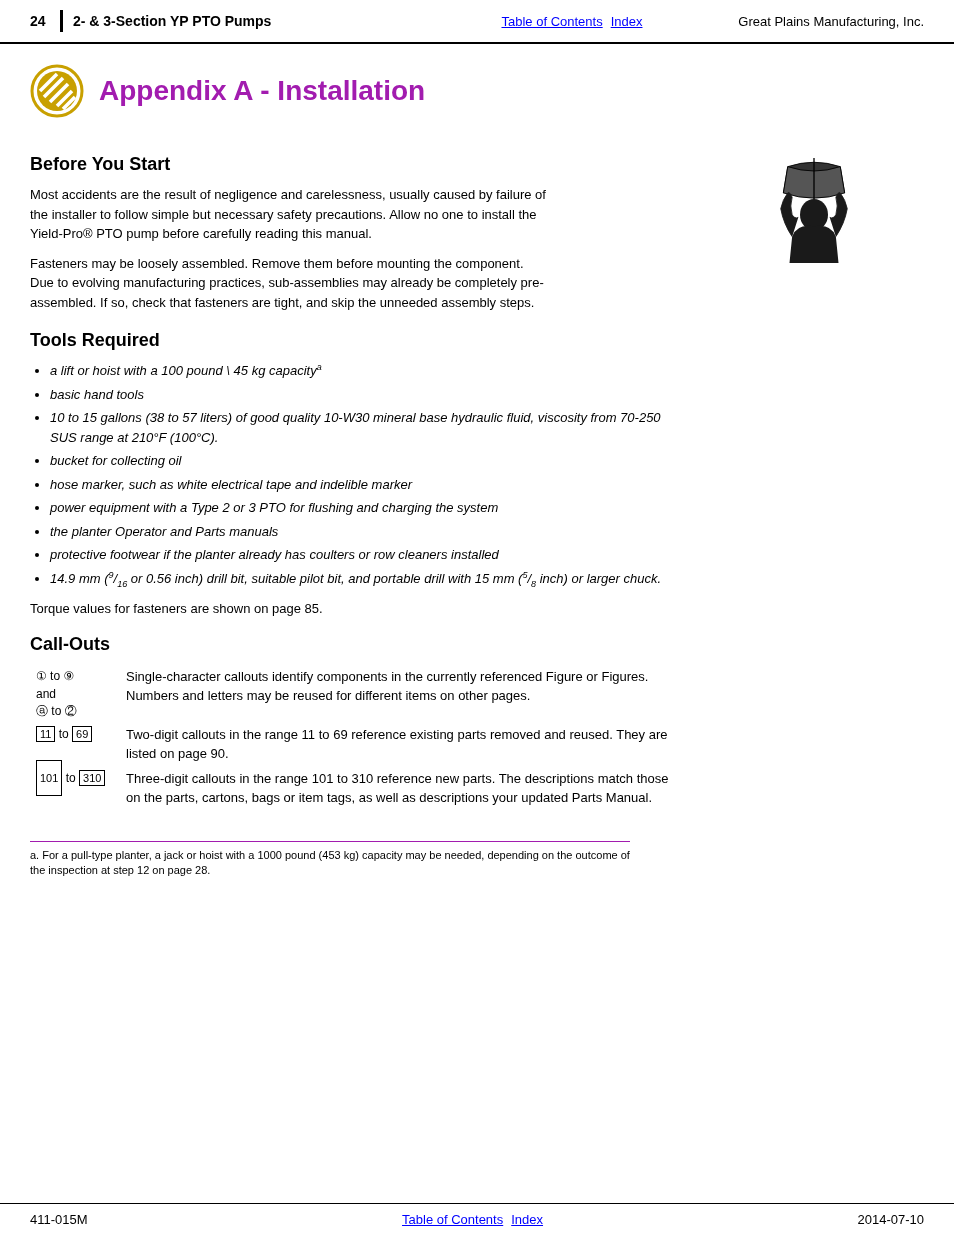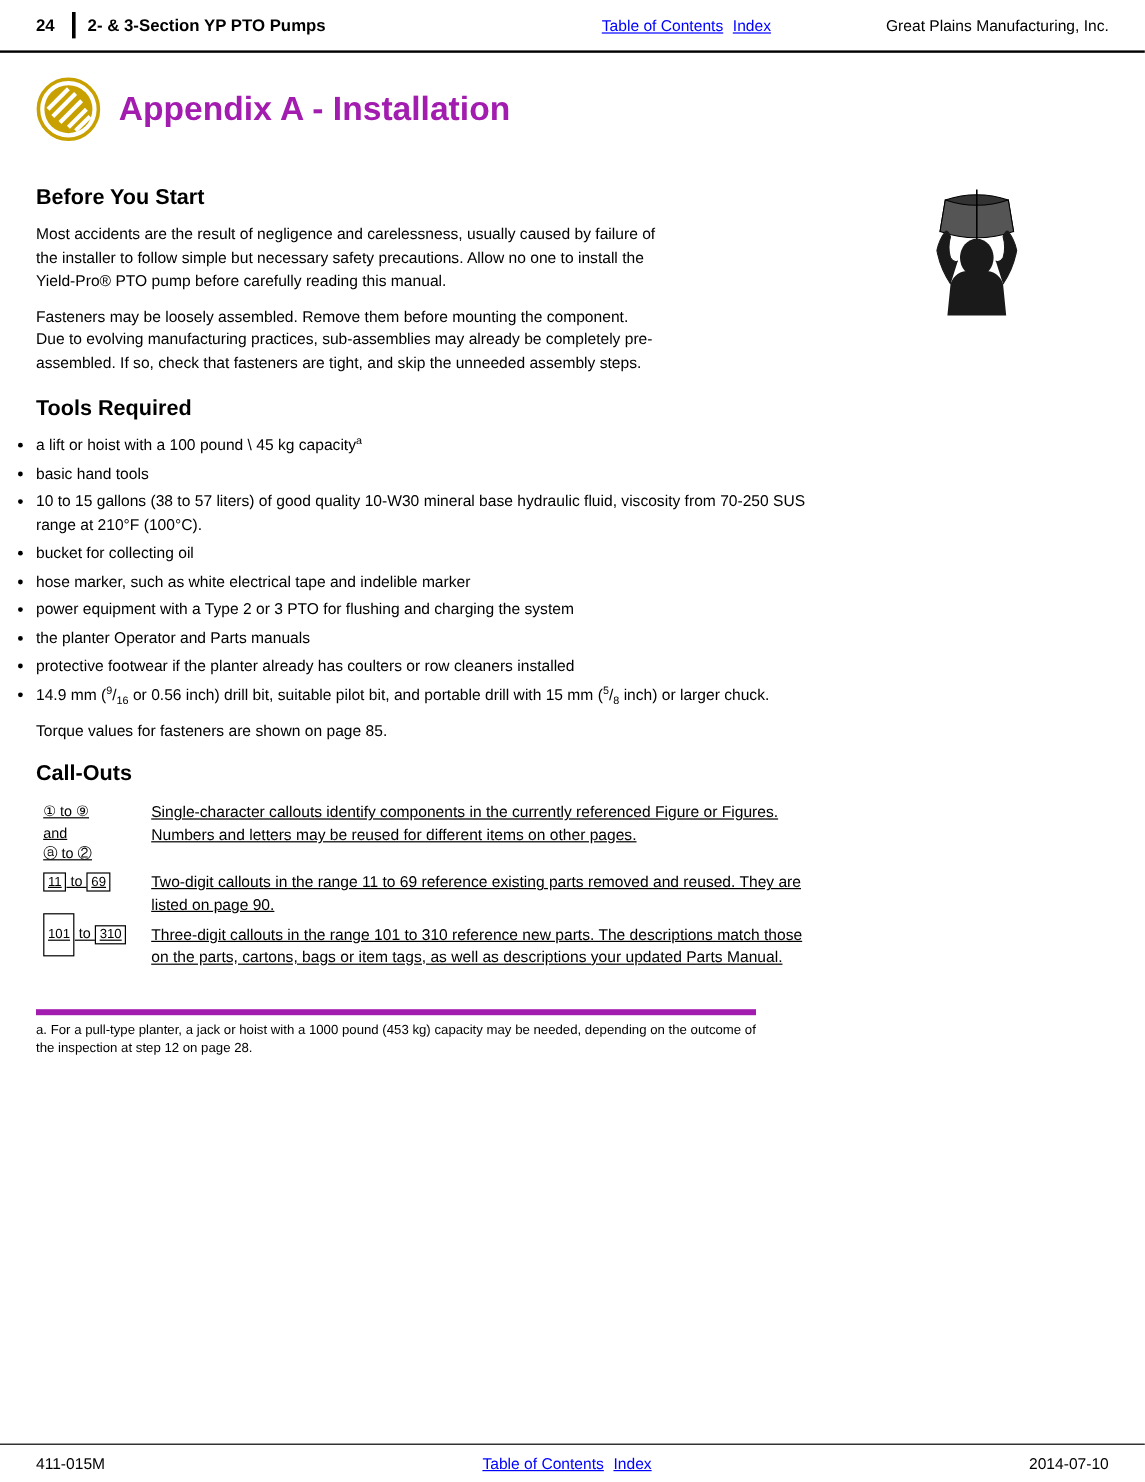--- a/index.html
+++ b/index.html
@@ -105,21 +105,23 @@
     .right-column {
       width: 220px;
       display: flex;
       align-items: flex-start;
       justify-content: center;
       padding-top: 10px;
     }
 
     
     .tools-list {
+      margin-left: 20px;
       margin-bottom: 10px;
+      font-style: italic;
     }
     .tools-list li {
       font-size: 13px;
       line-height: 1.5;
       margin-bottom: 4px;
       list-style-type: disc;
     }
 
     .torque-note {
       font-size: 13px;
@@ -127,37 +129,36 @@
     }
 
     
     .callouts-section {
       margin-top: 10px;
     }
     .callout-table {
       width: 100%;
       border-collapse: collapse;
       font-size: 13px;
-      text-decoration: underline;
     }
     .callout-table td {
       padding: 3px 6px;
       vertical-align: top;
       line-height: 1.45;
     }
     .callout-code {
       white-space: nowrap;
       font-size: 12px;
       min-width: 90px;
     }
 
     
     .footnote-area {
       margin-top: 30px;
-      border-top: 5px solid #a21caf;
+      border-top: 1px solid #a21caf;
       padding-top: 6px;
       max-width: 600px;
     }
     .footnote-text {
       font-size: 11px;
       line-height: 1.4;
     }
 
     
     .page-footer {

